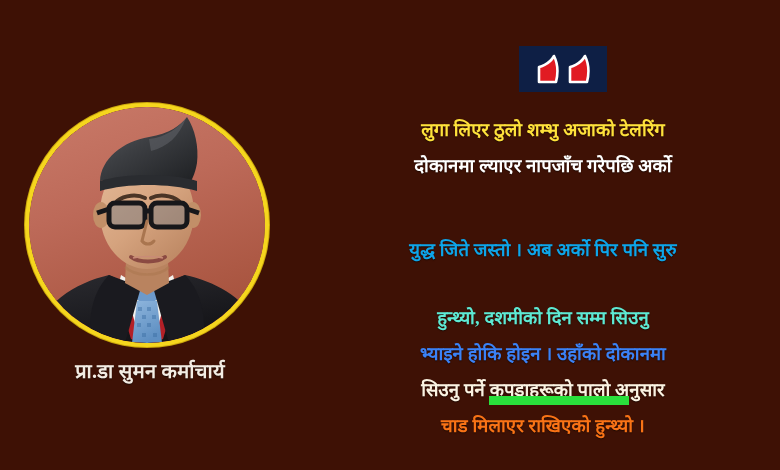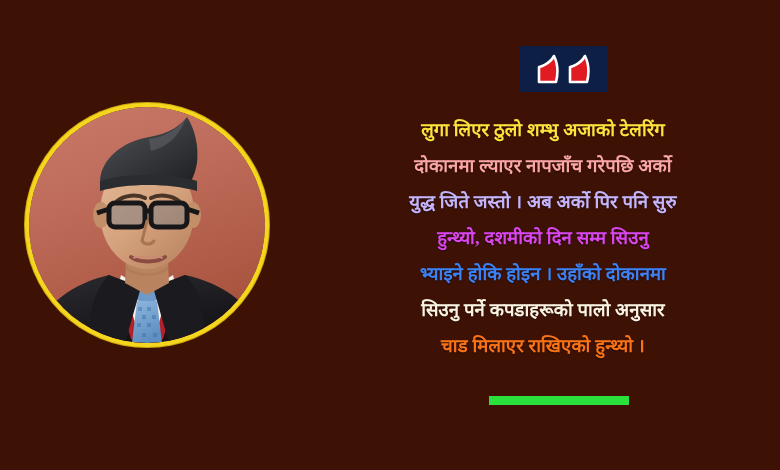--- a/index.html
+++ b/index.html
@@ -98,23 +98,23 @@
     text-align: center;
     font-family: "Liberation Serif", "DejaVu Serif", serif;
     font-size: 18.5px;
     font-weight: 700;
     line-height: 36px;
     letter-spacing: 0.1px;
     text-shadow: 0 1px 1px rgba(0,0,0,0.5);
   }
   .quote-text .ln { display: block; white-space: nowrap; }
   .quote-text .ln.l1 { color: #ffe23b; }
-  .quote-text .ln.l2 { color: #fca5a5; }
-  .quote-text .ln.l3 { color: #c4b5fd; }
-  .quote-text .ln.l4 { color: #d946ef; }
+  .quote-text .ln.l2 { color: #ffffff; }
+  .quote-text .ln.l3 { color: #0ea5e9; margin-top: 48px; }
+  .quote-text .ln.l4 { color: #5eead4; margin-top: 32px; }
   .quote-text .ln.l5 { color: #3b82f6; }
   .quote-text .ln.l6 { color: #fbf3e2; text-align: center; }
   .quote-text .ln.l7 { color: #f97316; }
 
   .accent-bar {
     position: absolute;
     left: 171px;
     top: 396px;
     width: 140px;
     height: 9px;
@@ -214,20 +214,21 @@
 
             <path d="M102 150 C110 156 128 156 136 150" stroke="#8b4a42" stroke-width="4" fill="none" stroke-linecap="round"></path>
             <path d="M104 151 C112 149 126 149 134 151" stroke="#c98b77" stroke-width="1.6" fill="none"></path>
 
             <path d="M96 160 C106 170 130 170 140 160" stroke="#ab7850" stroke-width="2.5" fill="none" opacity="0.6"></path>
           </g>
         </svg>
       </div>
     </div>
 
+    <div class="portrait-name">प्रा.डा सुमन कर्माचार्य</div>
   </div>
 
   <div class="quote-block">
 
     <div class="quote-badge">
       <svg width="26" height="30" viewBox="0 0 26 30" aria-hidden="true">
         <path d="M4 28 L4 13 C4 13 14 11 19 2 C23 10 23 20 21 28 Z" fill="#e11b22" stroke="#ffffff" stroke-width="2.6" stroke-linejoin="round"></path>
       </svg>
       <svg width="26" height="30" viewBox="0 0 26 30" aria-hidden="true">
         <path d="M4 28 L4 13 C4 13 14 11 19 2 C23 10 23 20 21 28 Z" fill="#e11b22" stroke="#ffffff" stroke-width="2.6" stroke-linejoin="round"></path>

